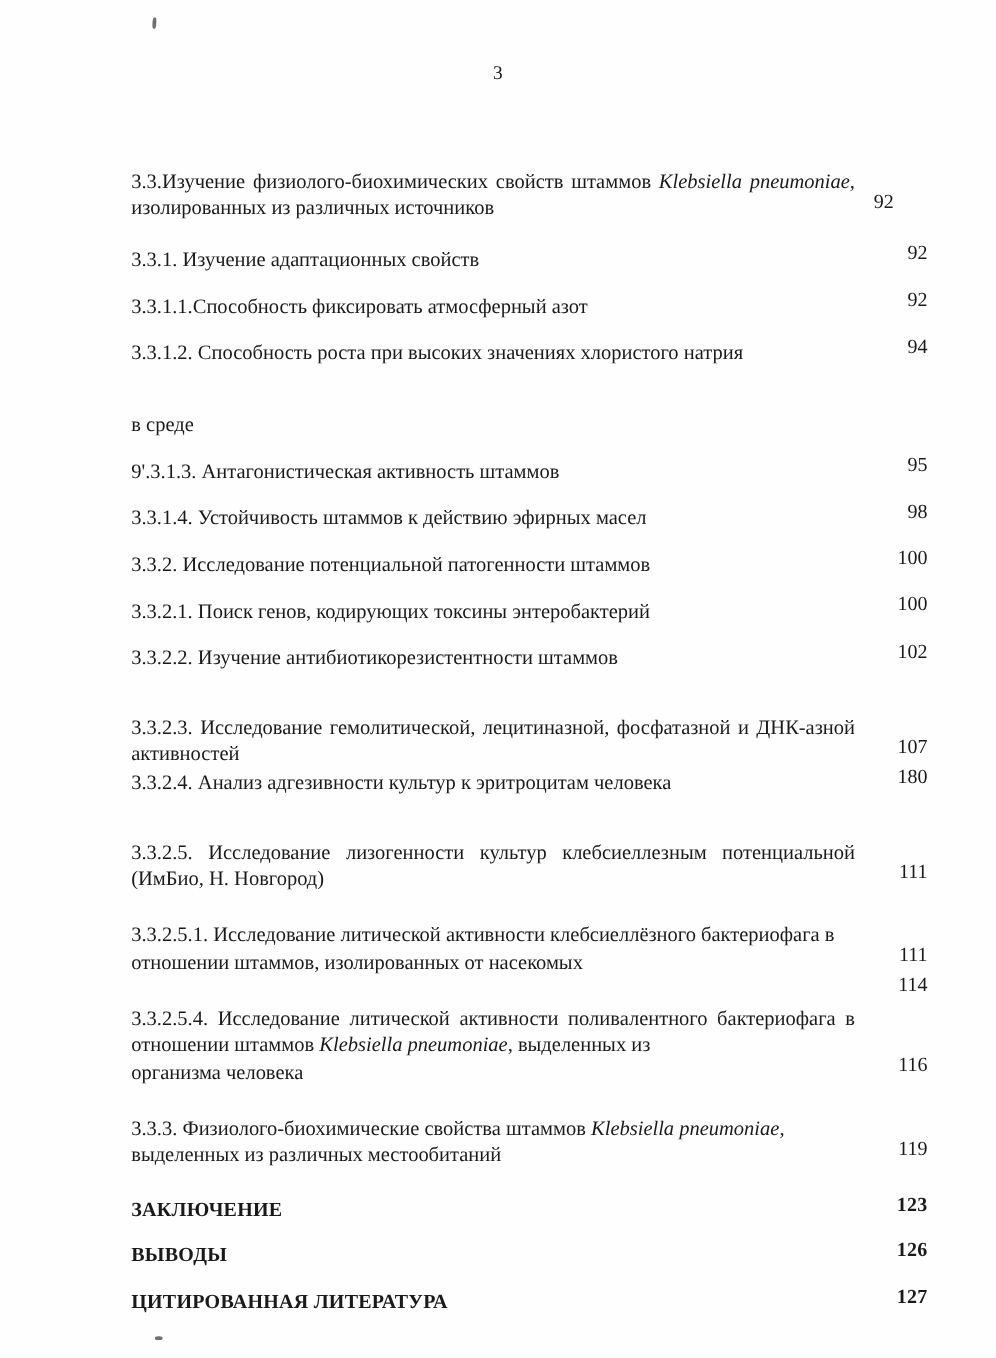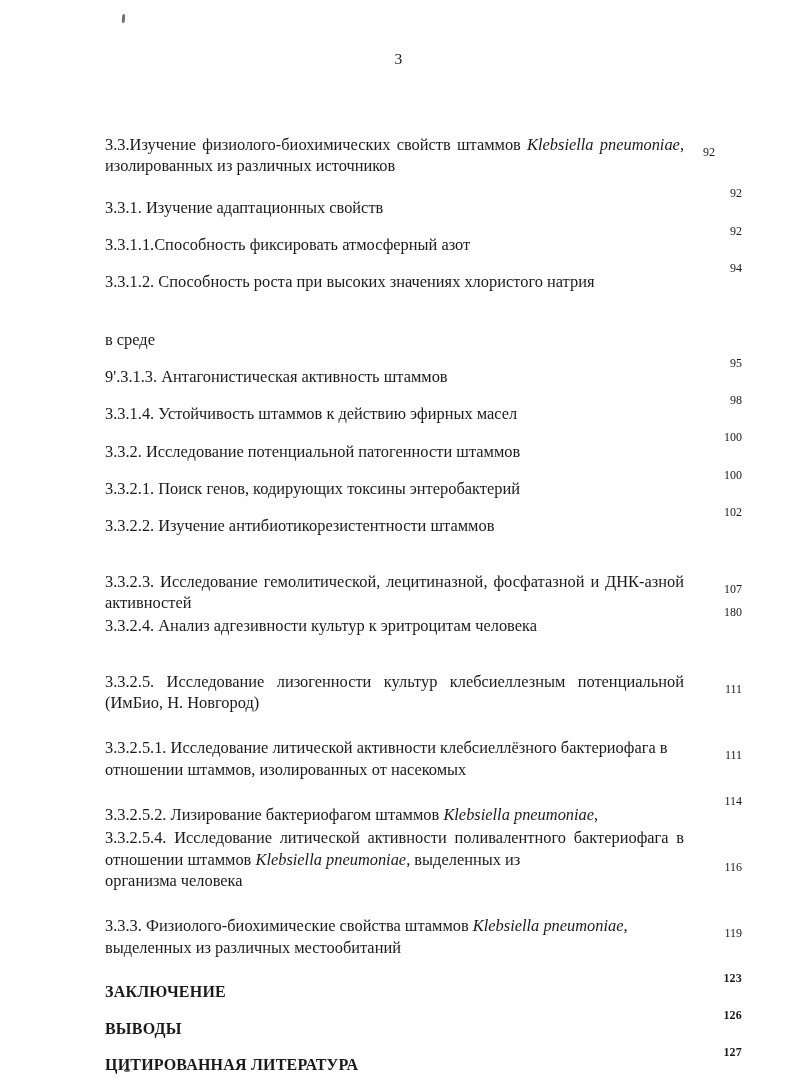--- a/index.html
+++ b/index.html
@@ -87,22 +87,22 @@
     margin-top: 34px;
   }
   .entry.justify-last .entry-text {
     text-align: justify;
   }
 
   
   .pageno {
     position: absolute;
     right: 0;
-    bottom: 16px;
-    font-size: 12px;
+    bottom: 4px;
+    font-size: 16px;
     line-height: 1.30;
     white-space: nowrap;
   }
   .pageno.inset { right: 27px; }
 
   
   .cont {
     display: block;
     padding-right: 58px;
   }
@@ -194,21 +194,20 @@
       <span class="entry-text">3.3.2.5. Исследование лизогенности культур клебсиеллезным потенциальной (ИмБио, Н. Новгород)</span>
       <span class="pageno">111</span>
     </div>
 
     <div class="entry gap-xl">
       <span class="entry-text">3.3.2.5.1. Исследование литической активности клебсиеллёзного бактериофага в отношении штаммов, изолированных от насекомых</span>
       <span class="pageno">111</span>
     </div>
 
     <div class="entry tight">
-      <span class="entry-text"><span>3.3.2.5.2.    Лизирование бактериофагом штаммов </span><em class="sci">Klebsiella pneumoniae</em><span>,</span></span>
       <span class="pageno">114</span>
     </div>
 
 
     <div class="entry justify-last gap-xl">
       <span class="entry-text"><span>3.3.2.5.4. Исследование литической активности поливалентного бактериофага в отношении штаммов </span><em class="sci">Klebsiella pneumoniae</em><span>, выделенных из</span></span>
       <span class="cont">организма человека</span>
       <span class="pageno">116</span>
     </div>
 

